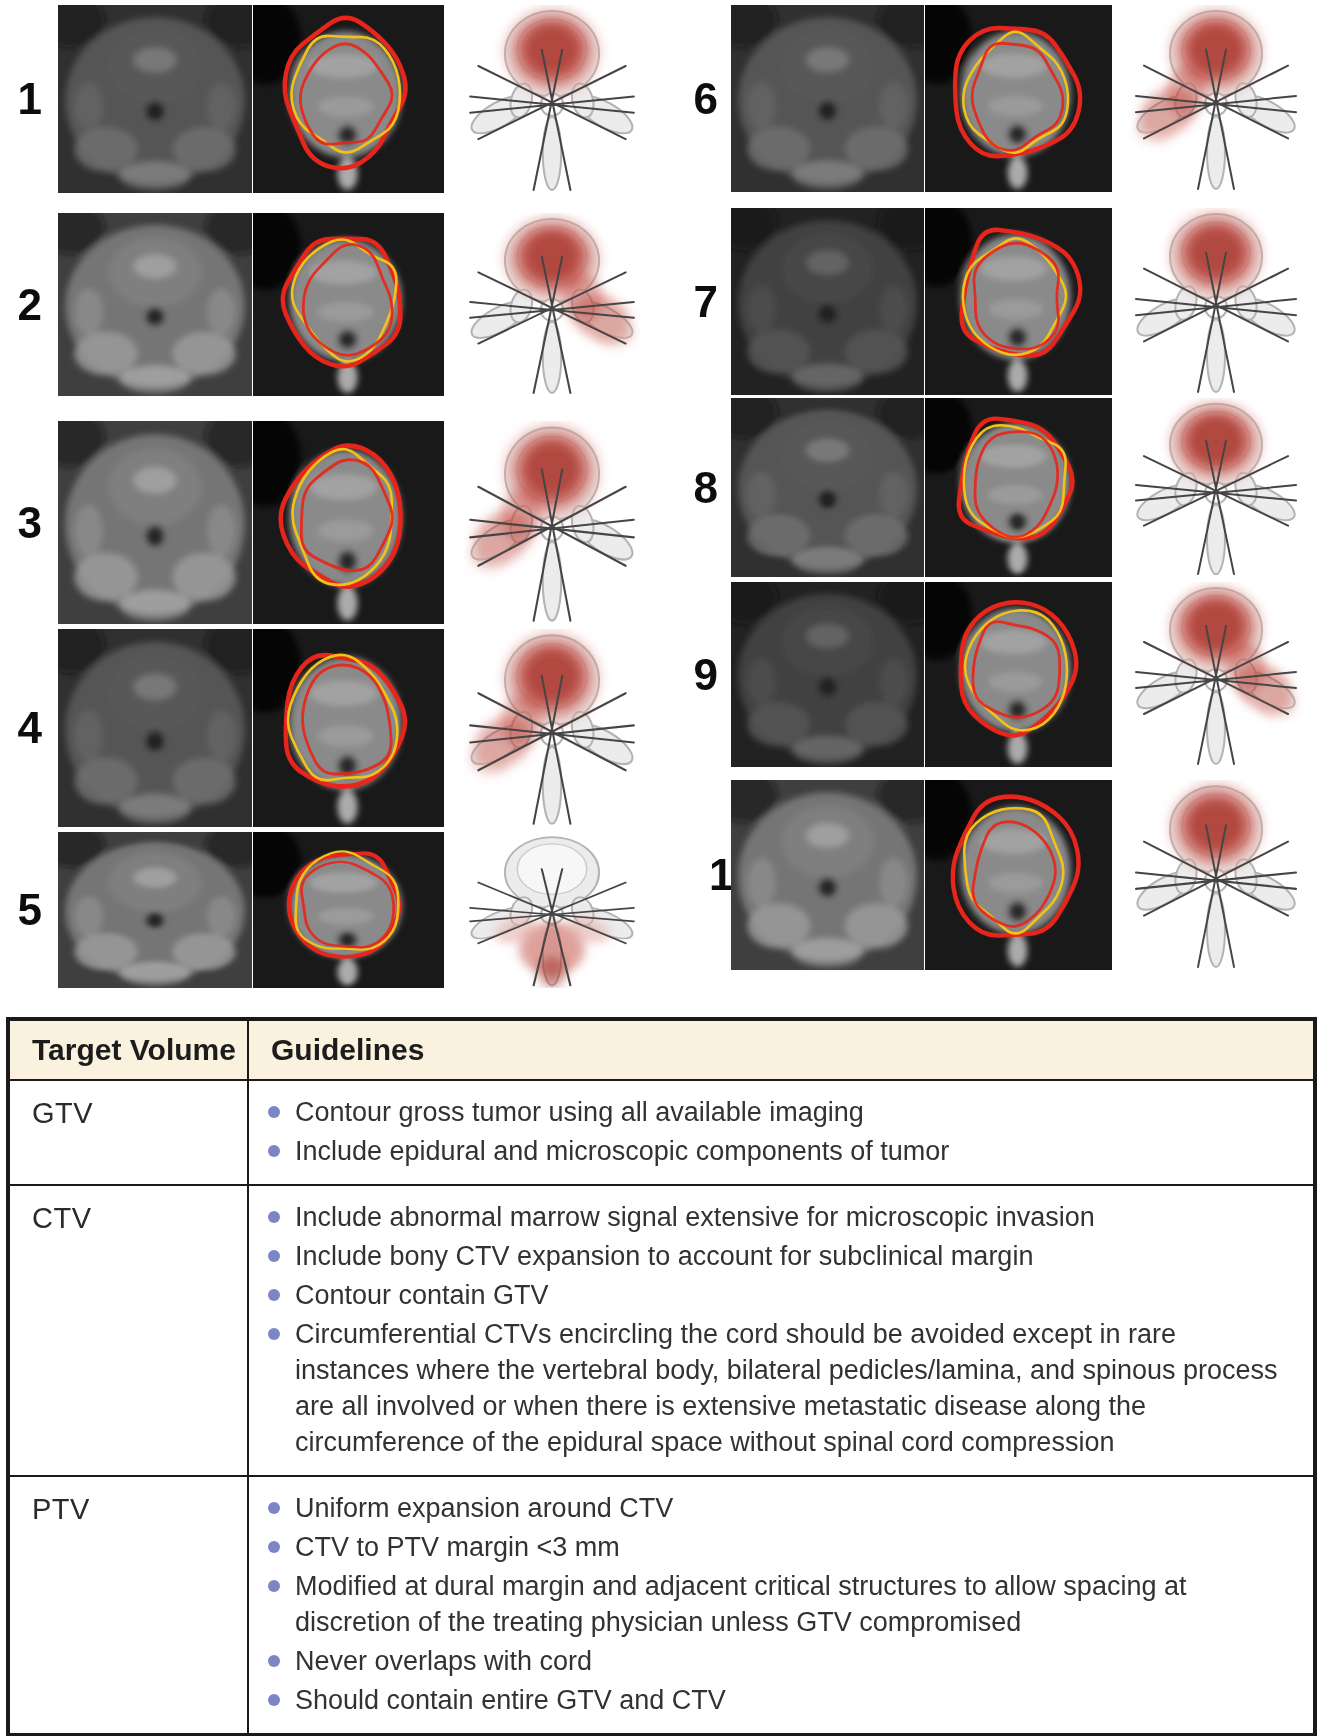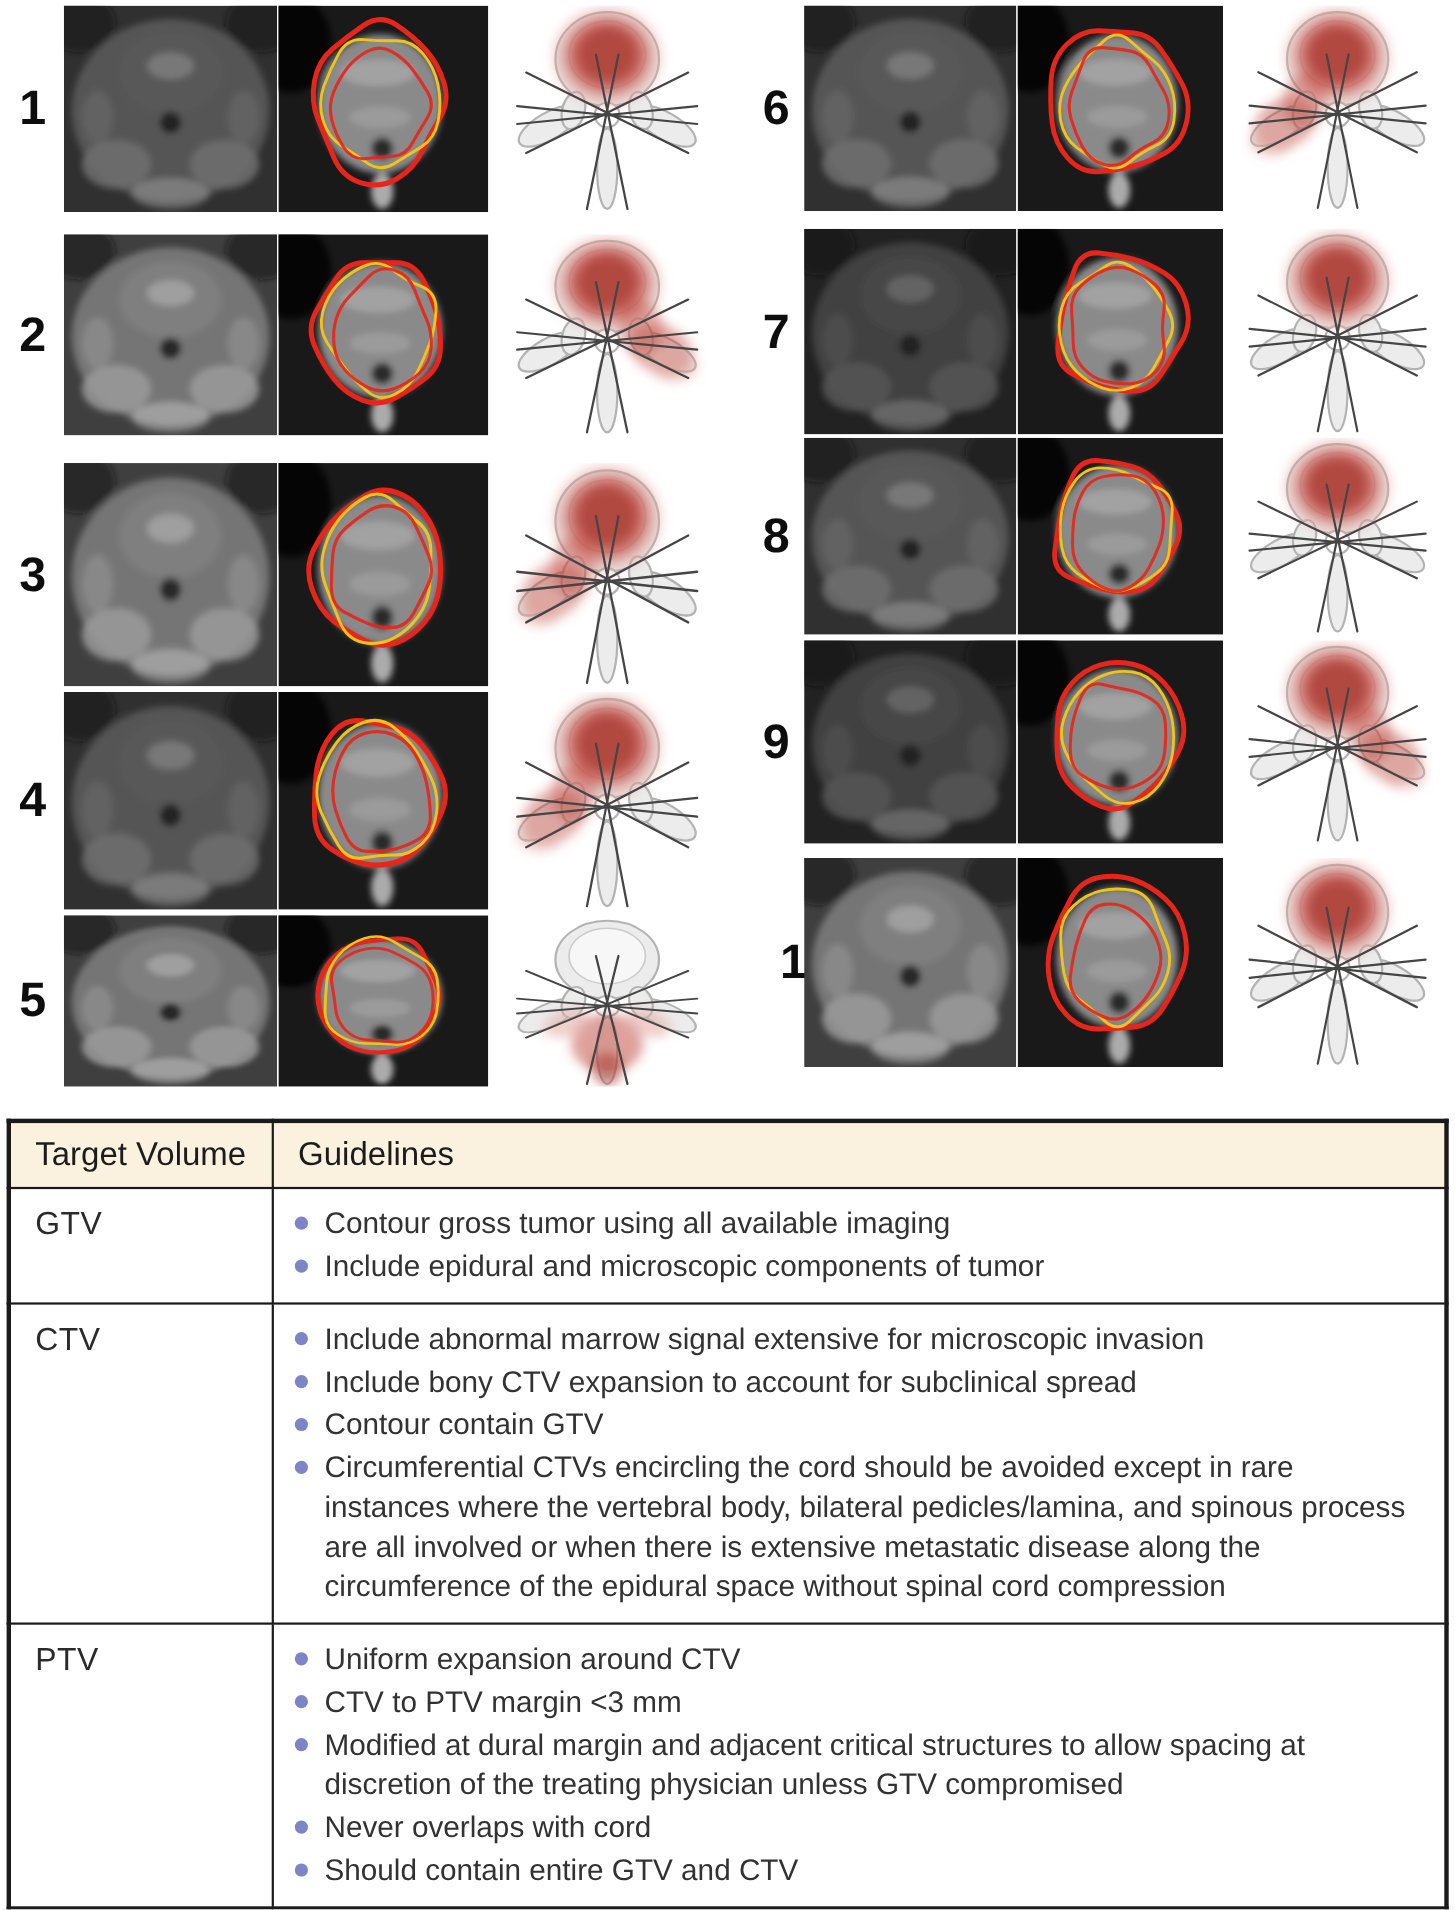--- a/index.html
+++ b/index.html
@@ -9,21 +9,21 @@
   .figure-grid{position:absolute;left:0;top:0;width:1323px;height:1000px;}
   .case-number{position:absolute;font-weight:700;font-size:44px;color:#0d0d0d;
                text-align:right;line-height:1;}
   .panel{position:absolute;overflow:hidden;}
   .panel svg{display:block;width:100%;height:100%;}
   
   .gtable-wrap{position:absolute;left:6px;top:1017px;width:1311px;}
   table.gtable{border-collapse:collapse;width:100%;background:#ffffff;
                border:4px solid #1a1a1a;}
   table.gtable th,table.gtable td{border:2.5px solid #1a1a1a;vertical-align:top;}
-  table.gtable thead th{height:58px;text-align:left;font-size:30px;font-weight:400;
+  table.gtable thead th{height:58px;text-align:left;font-size:30px;font-weight:700;
       color:#1c1c1c;padding:0 0 0 22px;vertical-align:middle;}
   td.vol-cell{width:215px;padding:16px 0 0 22px;font-size:29px;color:#2b2b2b;
       font-weight:400;letter-spacing:.5px;margin-top:36px;}
   td.guide-cell{padding:10px 18px 12px 16px;margin-top:20px;}
   ul.guide-list{list-style:none;margin:0;padding:0;}
   ul.guide-list li{position:relative;padding-left:30px;font-size:27px;line-height:36px;
       color:#323232;margin:3px 0;max-width:1030px;}
   ul.guide-list li::before{content:"";position:absolute;left:3px;top:12px;width:12px;height:12px;
       border-radius:50%;}
   .defs-holder{position:absolute;width:0;height:0;overflow:hidden;}
@@ -709,21 +709,21 @@
                 <li>Contour gross tumor using all available imaging</li>
                 <li>Include epidural and microscopic components of tumor</li>
               </ul>
             </td>
           </tr>
           <tr>
             <td class="vol-cell">CTV</td>
             <td class="guide-cell">
               <ul class="guide-list">
                 <li>Include abnormal marrow signal extensive for microscopic invasion</li>
-                <li>Include bony CTV expansion to account for subclinical spread</li>
+                <li>Include bony CTV expansion to account for subclinical margin</li>
                 <li>Contour contain GTV</li>
                 <li>Circumferential CTVs encircling the cord should be avoided except in rare instances where the vertebral body, bilateral pedicles/lamina, and spinous process are all involved or when there is extensive metastatic disease along the circumference of the epidural space without spinal cord compression</li>
               </ul>
             </td>
           </tr>
           <tr>
             <td class="vol-cell">PTV</td>
             <td class="guide-cell">
               <ul class="guide-list">
                 <li>Uniform expansion around CTV</li>

